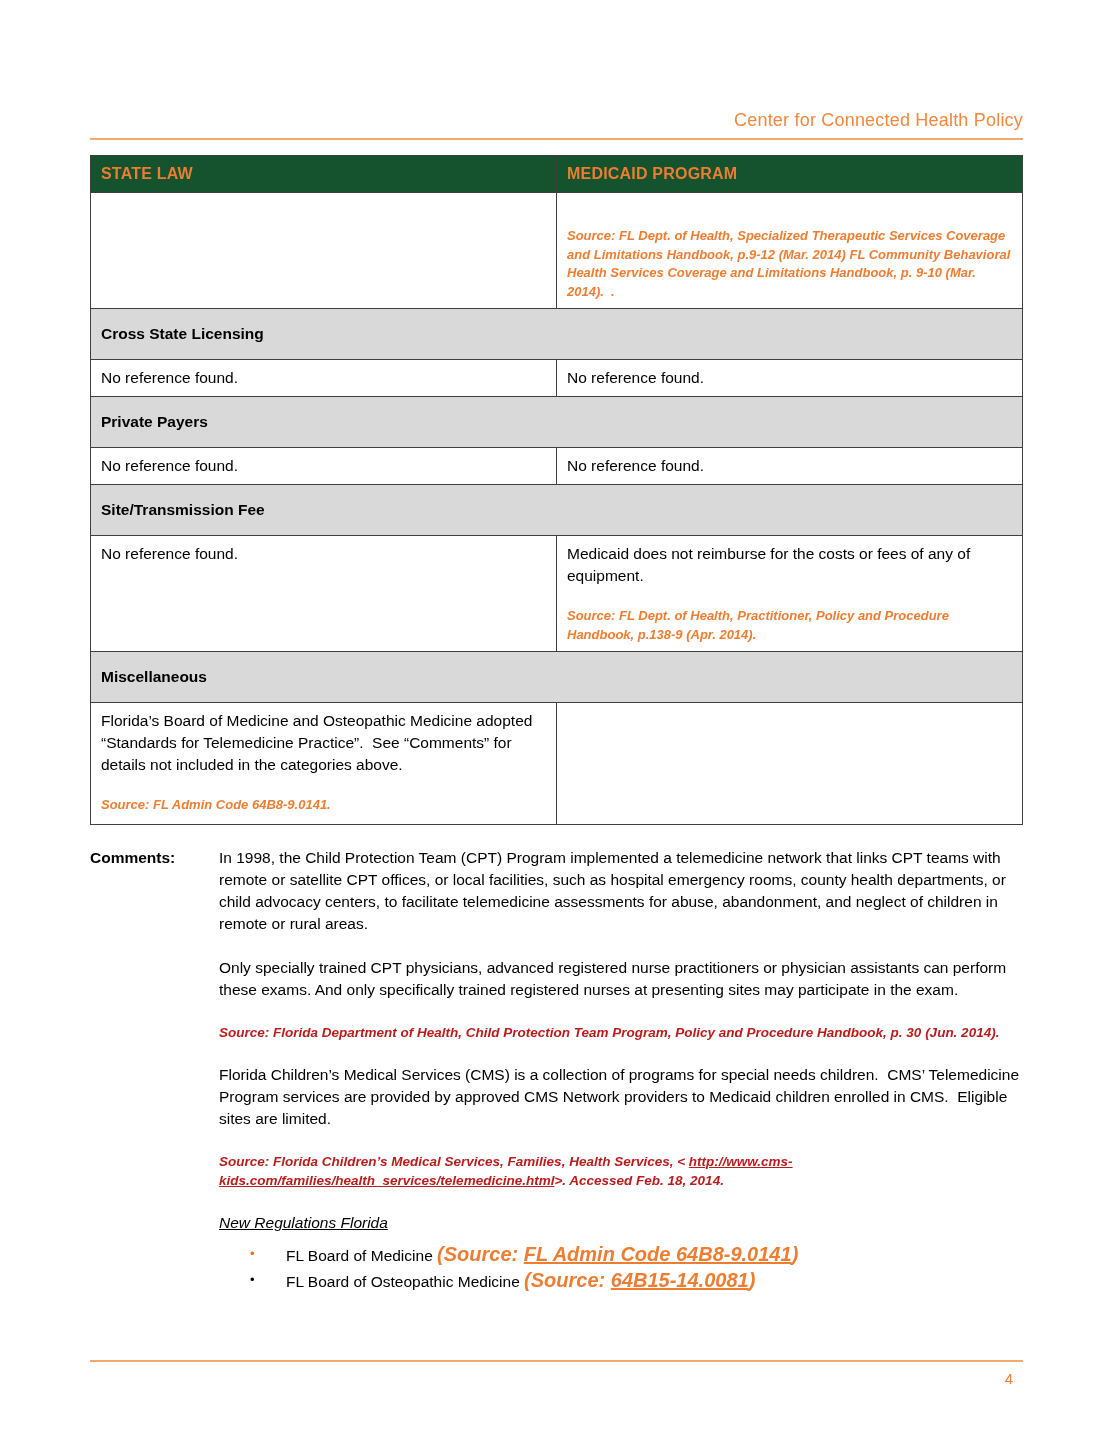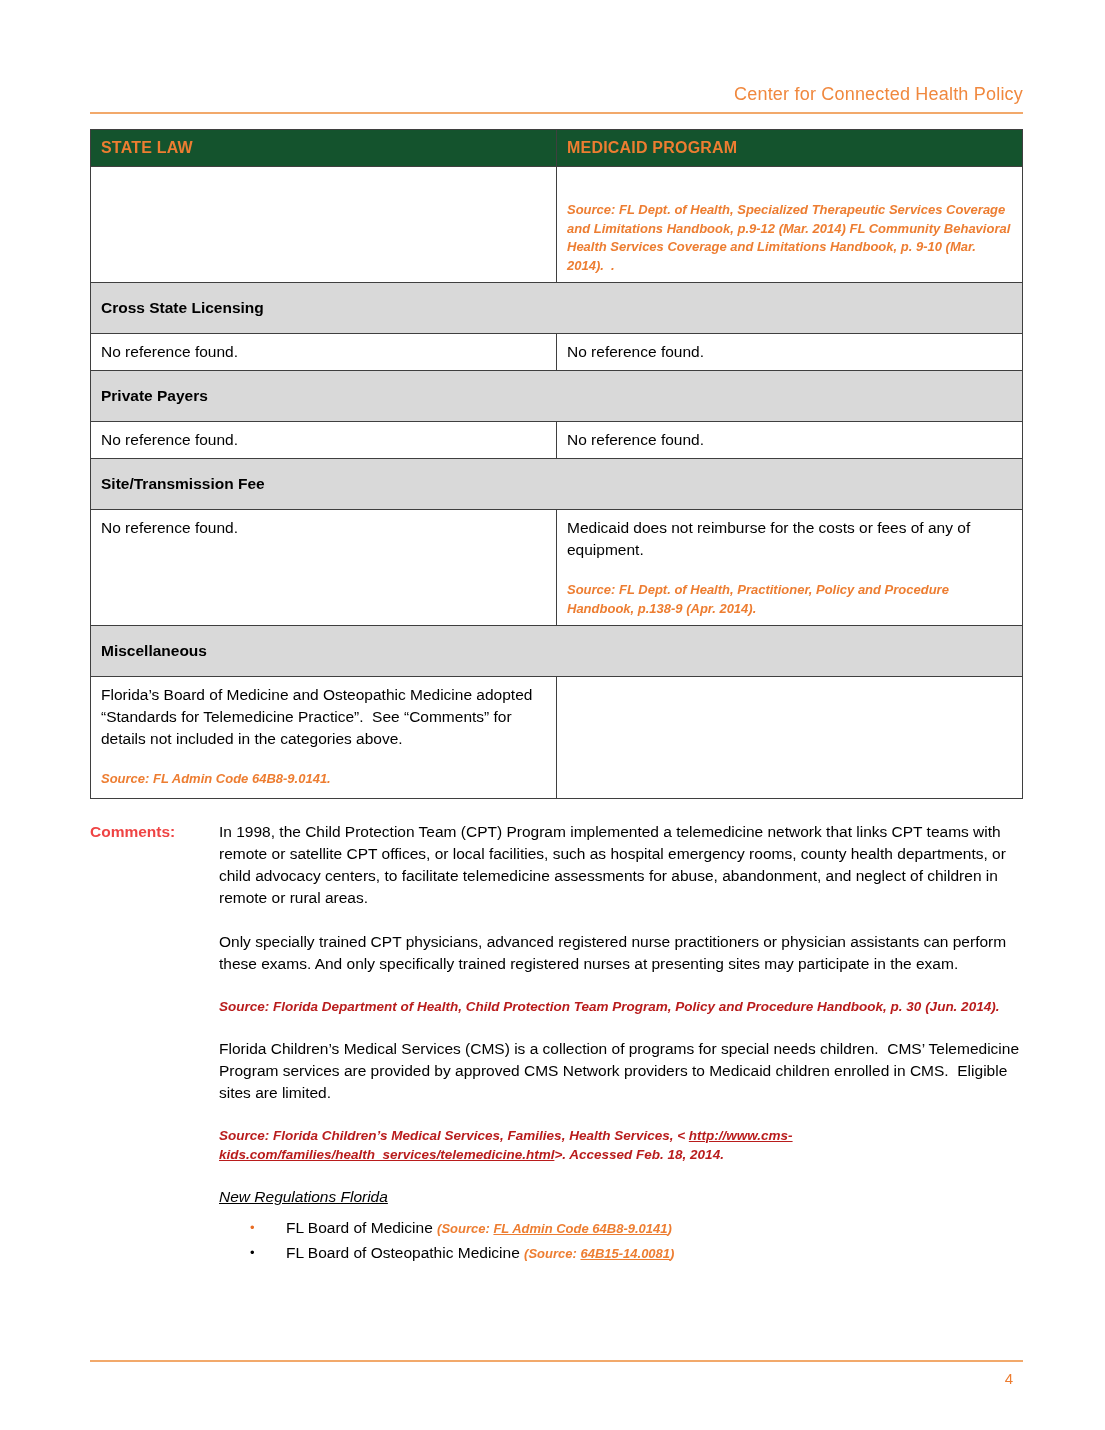--- a/index.html
+++ b/index.html
@@ -5,21 +5,21 @@
   * { margin:0; padding:0; box-sizing:border-box; }
   html,body { background:#ffffff; }
   body { font-family:"Liberation Sans","DejaVu Sans",sans-serif; }
   .page {
     position:relative; width:1105px; height:1430px; margin:0 auto;
     background:#ffffff; overflow:hidden;
   }
   .content { padding:0 82px 0 90px; }
 
   
-  .doc-header { padding-top:84px; text-align:right; }
+  .doc-header { padding-top:110px; text-align:right; }
   .doc-title { color:#F0883E; font-size:18px; letter-spacing:0.2px; white-space:pre-wrap; }
   .header-rule { margin-top:7px; border:none; border-top:2px solid #F2A96B; height:0; }
 
   
   table.law-table { width:100%; border-collapse:collapse; margin-top:15px; table-layout:fixed; }
   table.law-table th, table.law-table td {
     border:1.5px solid #3f3f3f; vertical-align:top; text-align:left;
   }
   table.law-table th {
     background:#14532d; color:#ED7D31; font-size:16px; font-weight:bold;
@@ -37,38 +37,38 @@
   .row-misc { height:122px; }
   .src {
     color:#ED7D31; font-weight:bold; font-style:italic;
     font-size:13px; line-height:18.5px; white-space:pre-wrap;
   }
   .src-pad-top { padding-top:27px; }
   .cell-src-gap { margin-top:20px; }
 
   
   .comments { display:flex; margin-top:22px; }
-  .comments-label { width:129px; flex:0 0 129px; font-weight:bold; font-size:15.5px; line-height:22px; color:#ef4444; }
+  .comments-label { width:129px; flex:0 0 129px; font-weight:bold; font-size:15.5px; line-height:22px; color:#000000; }
   .comments-body { flex:1; font-size:15.5px; line-height:22px; color:#000; }
   .comments-body p.para { white-space:pre-wrap; margin-bottom:22px; }
   .src-line {
     color:#b91c1c; font-weight:bold; font-style:italic;
     font-size:13.5px; line-height:19px; white-space:pre-wrap; margin-bottom:22px;
   }
   .link { text-decoration:underline; cursor:pointer; }
   .regs-heading {
     font-style:italic; text-decoration:underline; font-size:15.5px;
     margin-bottom:8px; color:#000; white-space:pre-wrap;
   }
   .bullet-row { display:flex; padding-left:31px; line-height:24px; font-size:15.5px; }
   .bullet-dot { width:36px; flex:0 0 36px; font-size:13px; line-height:24px; }
   .bullet-dot.orange { color:#E86C24; }
   .bullet-dot.black { color:#000; }
   .bullet-text { white-space:pre-wrap; }
-  .bullet-src { color:#ED7D31; font-weight:bold; font-style:italic; font-size:13px; white-space:pre-wrap; }
+  .bullet-src { color:#ED7D31; font-weight:bold; font-style:italic; font-size:20px; white-space:pre-wrap; }
 
   
   .footer { position:absolute; left:90px; right:82px; top:1360px; }
   .footer-rule { border:none; border-top:2px solid #F2A96B; height:0; }
   .page-number { text-align:right; color:#ED7D31; font-size:15px; margin-top:8px; padding-right:10px; }
 </style>
 </head>
 <body>
 
 <div class="page">

